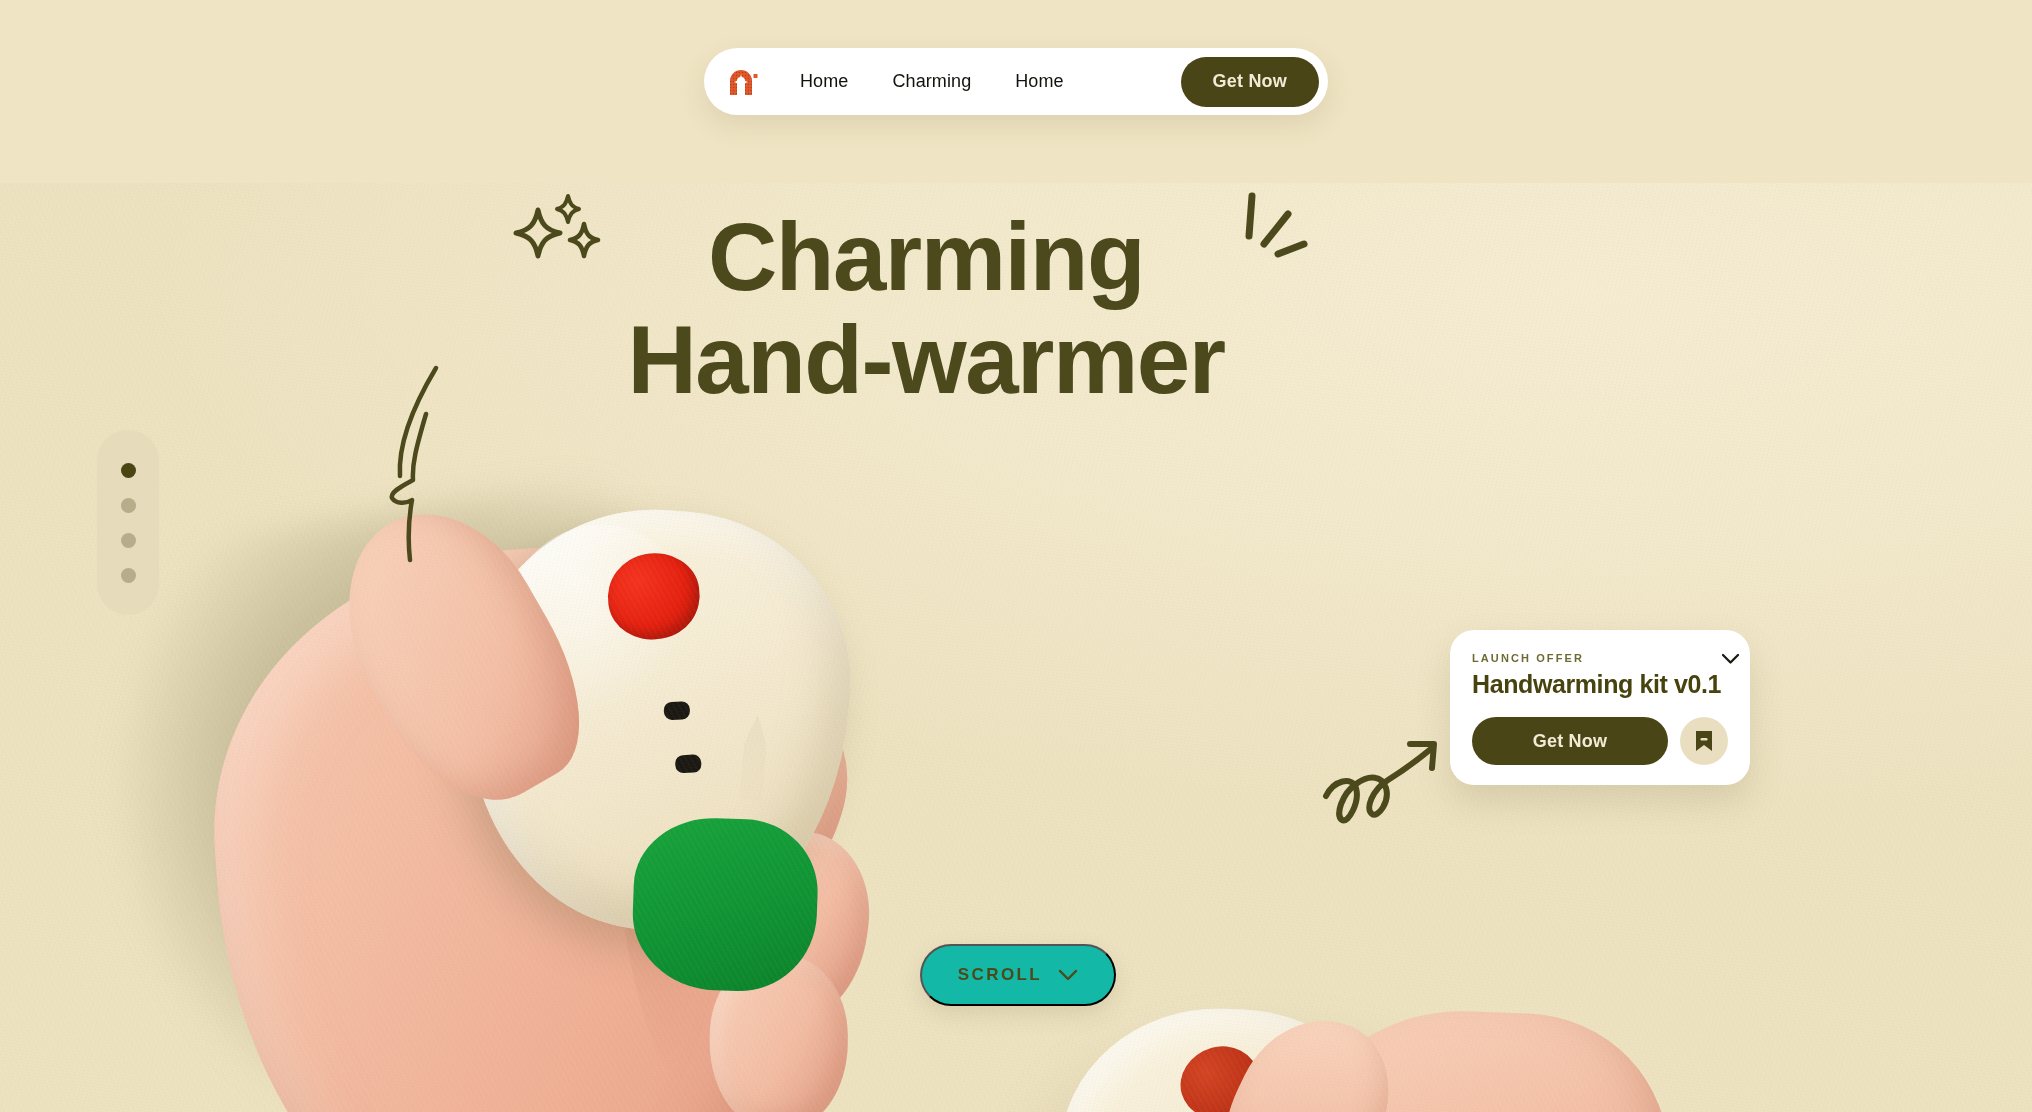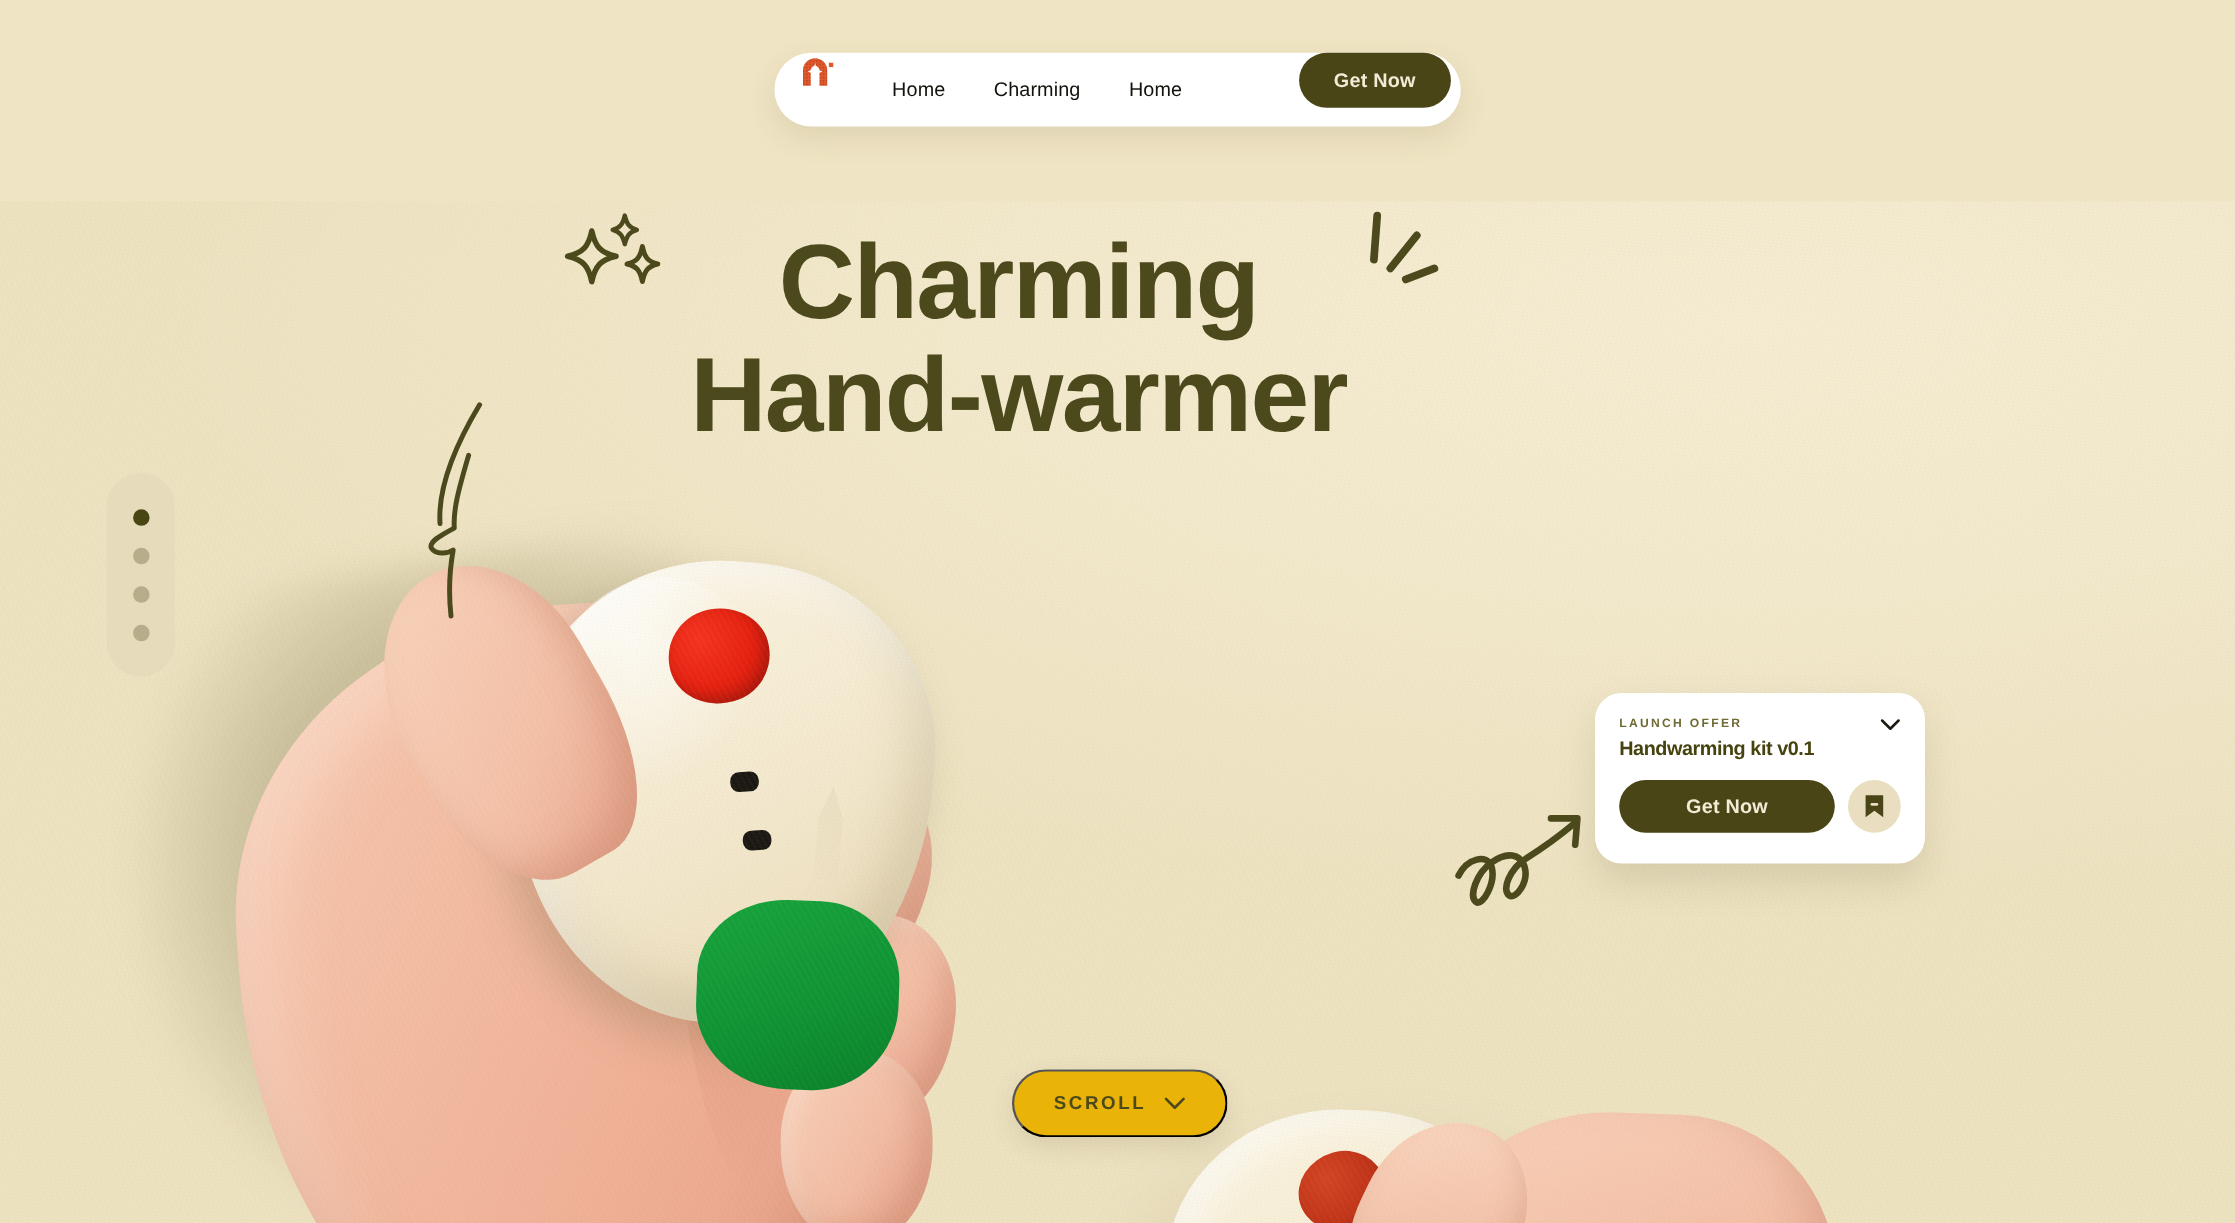--- a/index.html
+++ b/index.html
@@ -258,24 +258,24 @@
   .doodle-arrow    { left: 1308px; top: 718px; }
 
   
   .navbar {
     position: absolute;
     left: 704px; top: 48px;
     width: 624px; height: 67px;
     background: #FFFFFF;
     border-radius: 34px;
     display: flex;
+    align-items: center;
     padding: 0 9px 0 22px;
     box-shadow: 0 10px 26px rgba(120,105,70,.14);
     z-index: 60;
-    gap: 11px;
   }
   .brand-logo {
     width: 34px; height: 34px;
     flex: 0 0 34px;
     position: relative;
     margin-right: 30px;
   }
   .nav-links {
     display: flex;
     align-items: center;
@@ -345,23 +345,23 @@
     width: 15px; height: 15px;
     border-radius: 50%;
     background: #B6AE8A;
     cursor: pointer;
   }
   .dotnav .dot.active { background: #494614; }
 
   
   .scroll-pill {
     position: absolute;
-    left: 920px; top: 972px;
+    left: 920px; top: 944px;
     width: 196px; height: 62px;
-    background: #eab308;
+    background: #14b8a6;
     border-radius: 31px;
     display: flex;
     align-items: center;
     justify-content: center;
     gap: 16px;
     cursor: pointer;
     box-shadow: 0 8px 22px rgba(110,98,64,.16);
     z-index: 50;
   }
   .scroll-pill .label {
@@ -389,21 +389,21 @@
   }
   .offer-eyebrow {
     font-size: 11px;
     font-weight: 700;
     letter-spacing: 2.1px;
     color: #6F6A33;
     text-transform: uppercase;
   }
   .offer-title {
     margin-top: 6px;
-    font-size: 18px;
+    font-size: 25px;
     font-weight: 700;
     color: #46430F;
     letter-spacing: -.4px;
     white-space: nowrap;
   }
   .offer-actions {
     display: flex;
     align-items: center;
     gap: 12px;
     margin-top: 18px;

